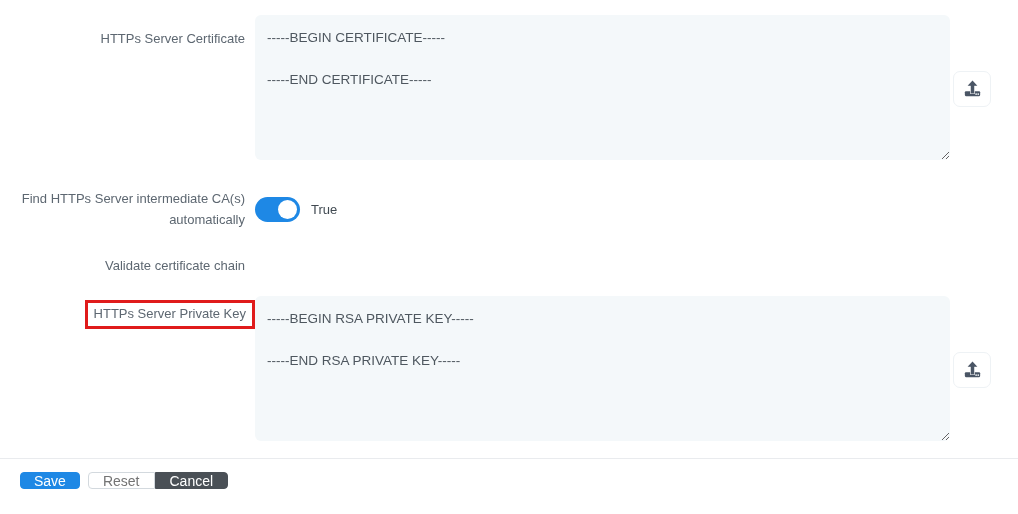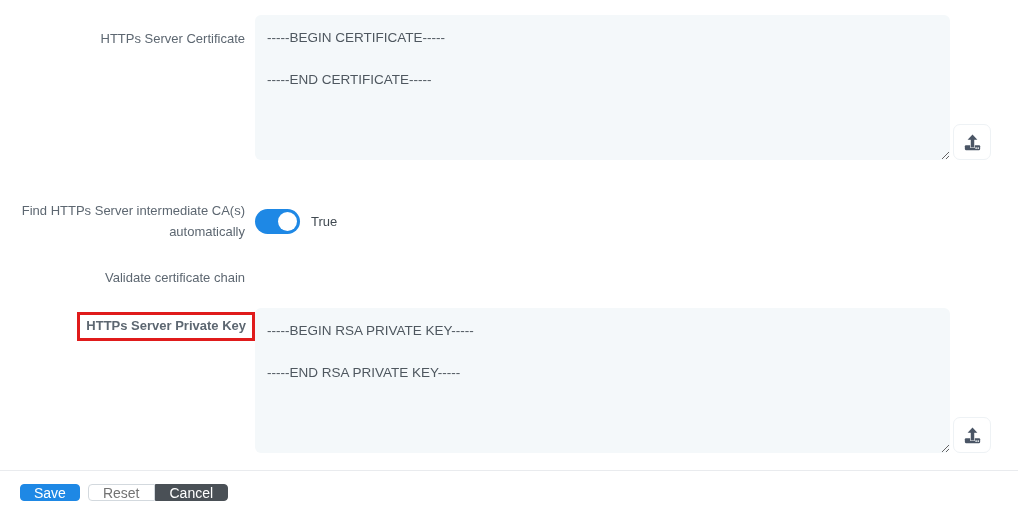--- a/index.html
+++ b/index.html
@@ -11,21 +11,21 @@
   }
   .form-row { display: flex; align-items: flex-start; }
   .label-col {
     width: 255px; flex: 0 0 255px;
     padding-right: 10px;
     text-align: right;
     color: #5d6771;
     font-size: 13px;
     line-height: 21px;
   }
-  .control-col { flex: 1; display: flex; align-items: flex-end; }
+  .control-col { flex: 1; display: flex; align-items: center; }
 
   
   .row-cert { margin-top: 15px; }
   .row-cert .label-col { padding-top: 13px; }
 
   .cert-textarea {
     width: 695px; height: 145px;
     background: var(--textarea_bg, #f4f8fa);
     border: none; outline: none;
     border-radius: 6px;
@@ -44,21 +44,21 @@
     border-radius: 7px;
     display: inline-flex; align-items: center; justify-content: center;
     cursor: pointer;
     flex: 0 0 auto;
   }
   .upload-btn svg { display: block; }
 
   
   .row-toggle { align-items: center; }
   .row-toggle .control-col { align-items: center; }
-  .row-ca   { margin-top: 40px; }
+  .row-ca   { margin-top: 28px; }
   .row-vc   { margin-top: 25px; }
   .toggle {
     width: 45px; height: 25px;
     border-radius: 13px;
     background: var(--toggle_on, #1e88e5);
     position: relative;
     cursor: pointer;
     flex: 0 0 auto;
   }
   .toggle .knob {
@@ -68,21 +68,21 @@
     background: #ffffff;
   }
   .toggle-caption {
     margin-left: 11px;
     font-size: 13px;
     color: #414a52;
   }
 
   
   .row-key { margin-top: 20px; }
-  .row-key .label-col { padding-right: 0; padding-top: 4px; font-weight: bold; }
+  .row-key .label-col { padding-right: 0; padding-top: 4px; }
   .highlight-box {
     display: inline-block;
     border: 3px solid var(--highlight_red, #e01b1b);
     padding: 3px 6px 4px 6px;
     color: #5d6771;
     font-size: 13px;
     line-height: 16px;
   }
 
   

